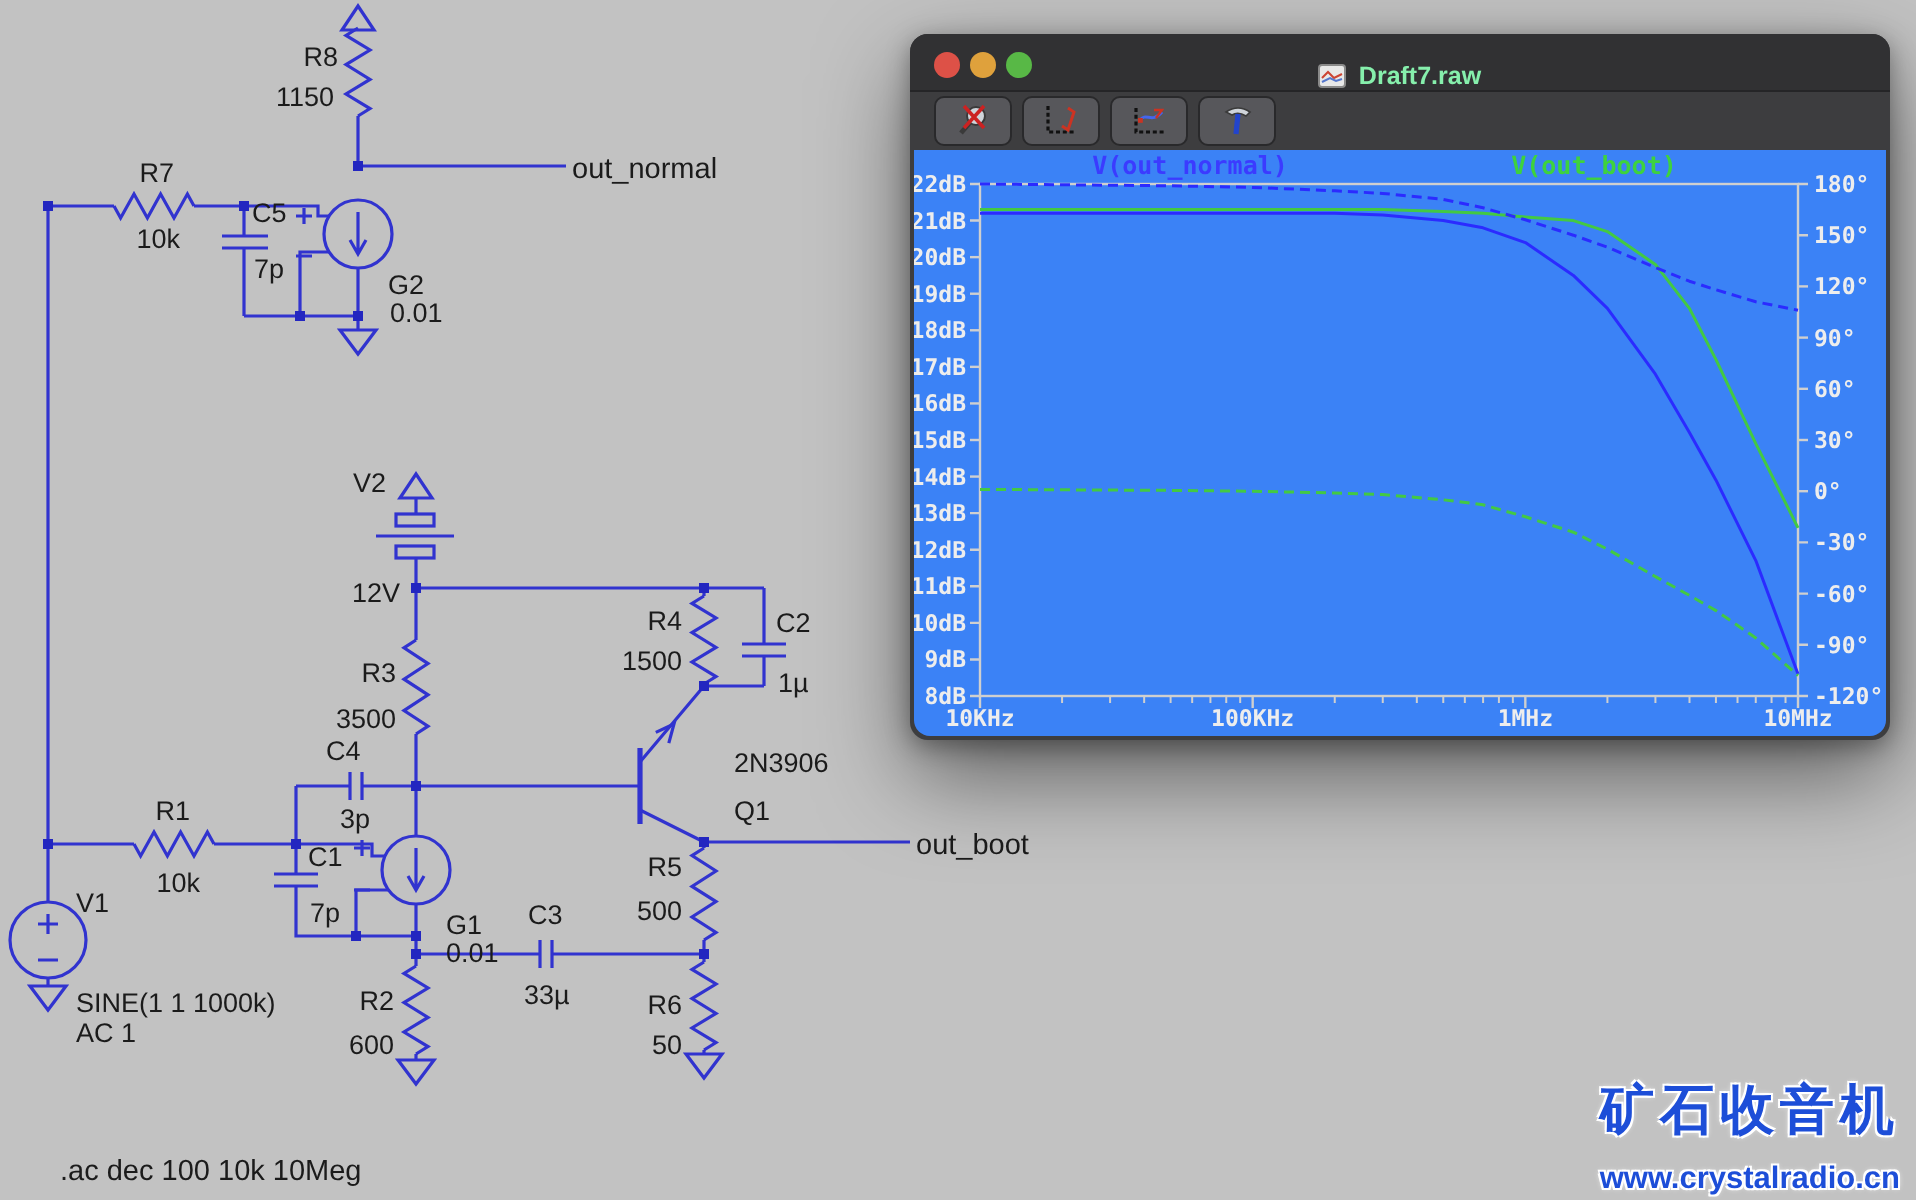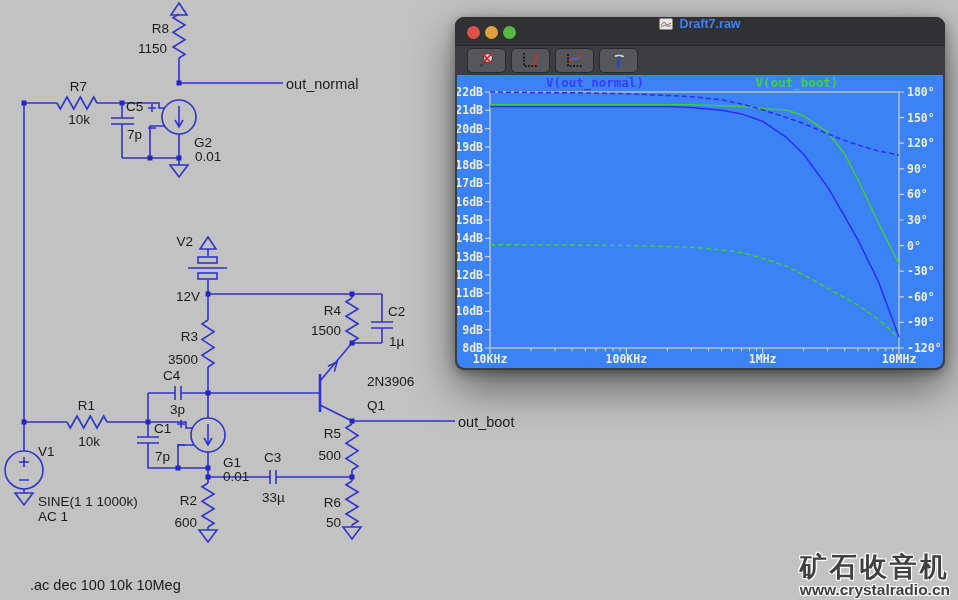--- a/index.html
+++ b/index.html
@@ -26,45 +26,45 @@
     position:absolute;left:0;top:0;right:0;height:28px;
     background:#313133;border-bottom:1px solid #252527;
     border-radius:9px 9px 0 0;
   }
   .tl{position:absolute;top:9px;width:13px;height:13px;border-radius:50%;}
   #tl-close{left:12px;background:#dd5147;}
   #tl-min{left:30px;background:#dfa13c;}
   #tl-zoom{left:48px;background:#58b846;}
   #title-wrap{
     position:absolute;left:0;right:0;top:0;height:28px;
-    display:flex;align-items:flex-start;justify-content:center;gap:6px;
-    color:#3b82f6;font-size:12.5px;font-weight:bold;
+    display:flex;align-items:flex-end;justify-content:center;gap:6px;
+    color:#86efac;font-size:12.5px;font-weight:bold;
   }
   #toolbar{
     position:absolute;left:0;top:29px;right:0;height:29px;
     display:flex;align-items:center;gap:5px;padding-left:12px;
     background:#3d3d3f;
   }
   .tbtn{
     width:37px;height:23px;border-radius:5px;background:#57575b;
     border:1px solid #29292b;display:flex;align-items:center;justify-content:center;
   }
   #plot-wrap{
     position:absolute;left:2px;right:2px;top:58px;bottom:2px;
     background:#3b82f6;border-radius:0 0 8px 8px;overflow:hidden;
   }
   #plot-svg{display:block;}
   
   #watermark{
-    position:absolute;right:8px;bottom:2px;z-index:3;text-align:left;
-    color:#404040;line-height:1.05;
+    position:absolute;right:8px;bottom:2px;z-index:3;text-align:right;
+    color:#1d4ed8;line-height:1.05;
     text-shadow:-1px -1px 0 #fff,1px -1px 0 #fff,-1px 1px 0 #fff,1px 1px 0 #fff,0 0 3px #fff;
   }
   #watermark .cn{font-size:27px;font-weight:bold;letter-spacing:3px;}
-  #watermark .url{font-size:15.5px;font-weight:bold;}
+  #watermark .url{font-size:15.5px;font-weight:bold;margin-top:12px;}
 </style>
 </head>
 <body>
 
 <svg id="schematic" width="958" height="600">
 
   <path class="wire" d="
     M179,58 V83 M179,83 H283
     M24,103 H57 M97,103 H122
     M122,103 V118 M122,124 V158 M122,158 H179

